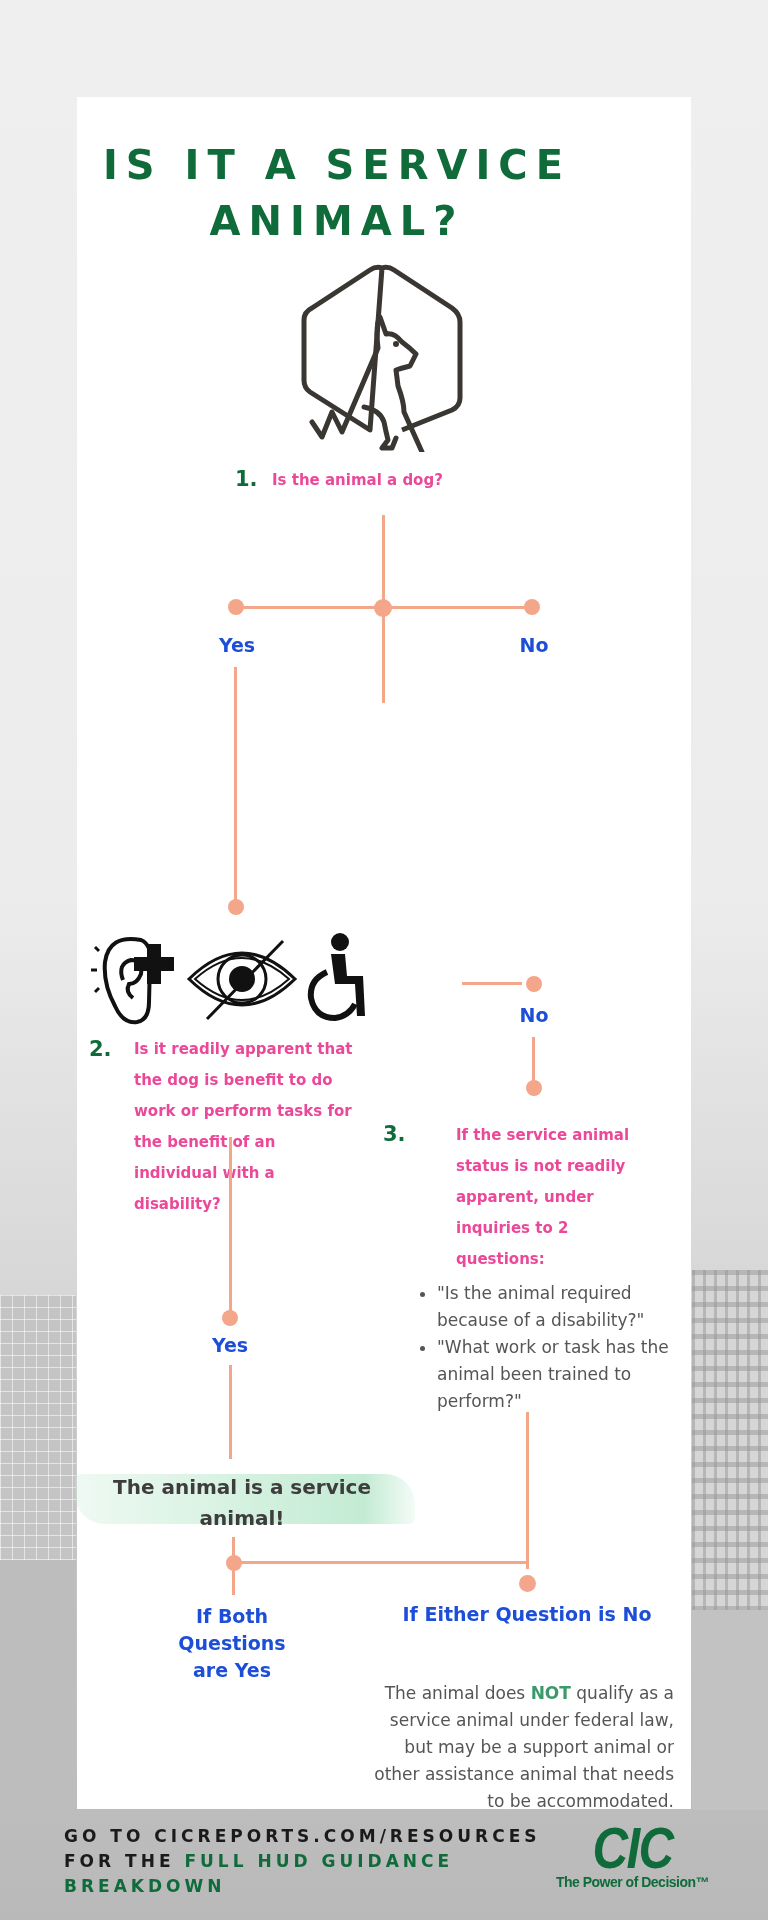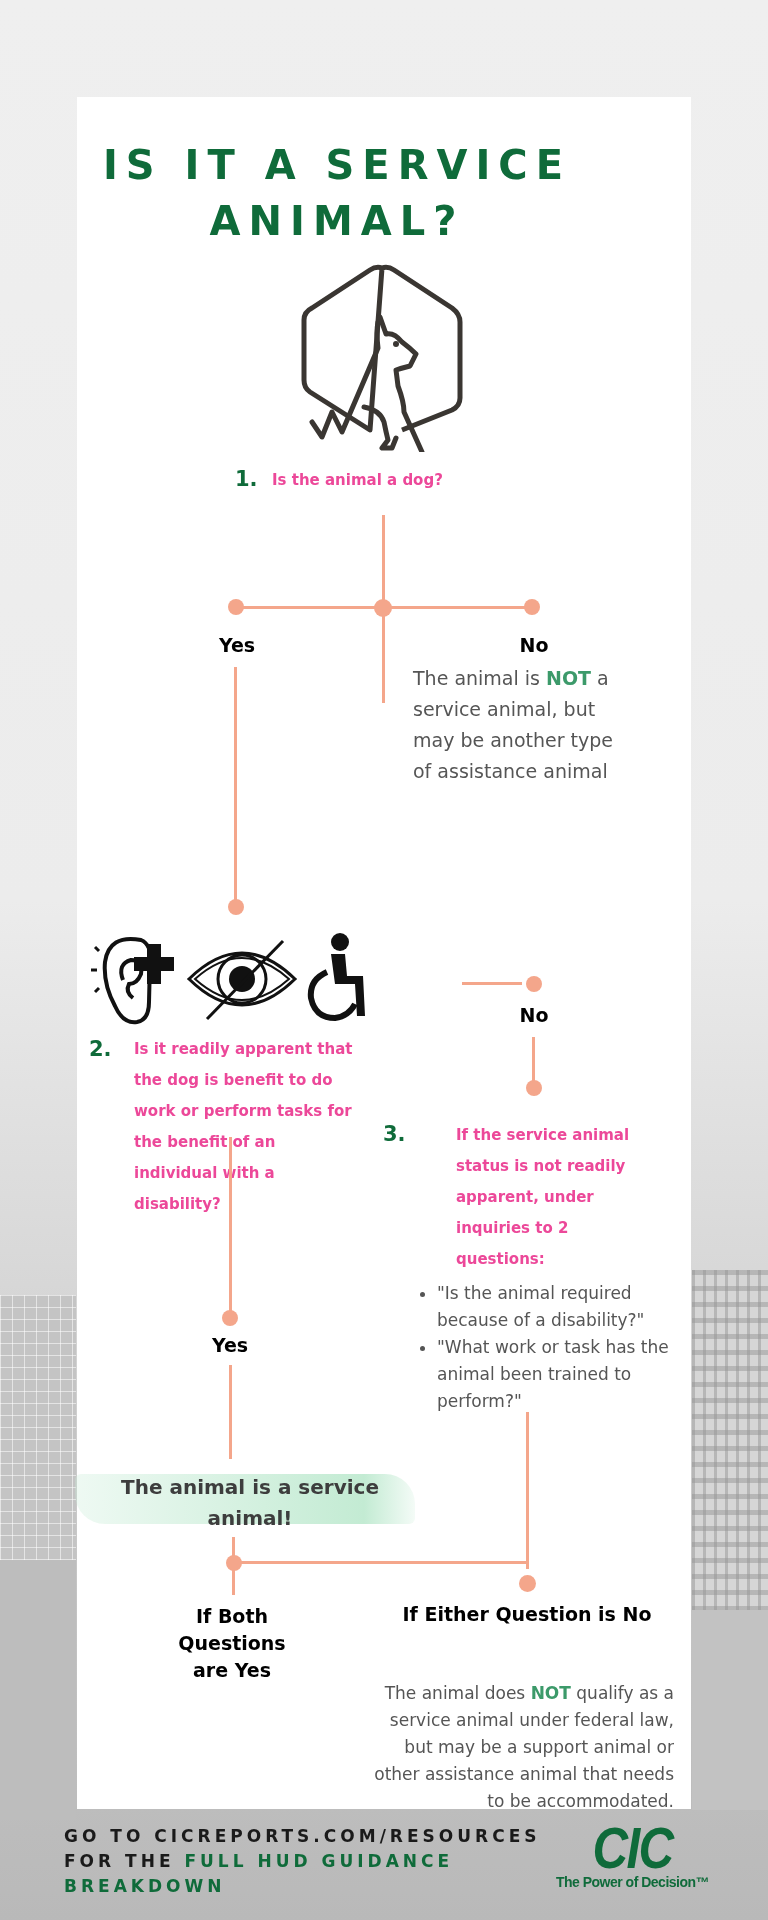--- a/index.html
+++ b/index.html
@@ -30,21 +30,21 @@
   .abs { position: absolute; }
   .title {
     left: 0; width: 520px; top: 40px; text-align: center;
     color: #0f6b3a; font-weight: bold; font-size: 40px; letter-spacing: 8px; line-height: 56px;
     font-family: "DejaVu Sans", sans-serif;
   }
   .green { color: #0f6b3a; }
   .lightgreen { color: #3c9a6a; }
   .q-num { font-weight: bold; color: #0f6b3a; font-size: 21px; }
   .q-text { font-weight: bold; color: #ec4899; font-size: 15px; line-height: 31px; }
-  .label { font-weight: bold; color: #000000; font-size: 19px; text-align: center; }
+  .label { font-weight: bold; color: #1d4ed8; font-size: 19px; text-align: center; }
   .body-text { color: #555555; font-size: 19px; line-height: 31px; }
   .small-text { color: #555555; font-size: 17px; line-height: 27px; }
   .line-h { position: absolute; height: 3px; background: #f4a68b; }
   .line-v { position: absolute; width: 3px; background: #f4a68b; }
   .dot { position: absolute; width: 16px; height: 16px; border-radius: 50%; background: #f4a68b; }
   .brush {
     position: absolute; left: -2px; top: 1377px; width: 340px; height: 50px;
     background: linear-gradient(to right, rgba(200,236,215,0.3), rgba(180,230,200,0.8) 85%, rgba(200,236,215,0.2));
     border-radius: 6px 30px 6px 30px;
   }
@@ -96,26 +96,20 @@
 
   <div class="line-v" style="left:305px;top:418px;height:188px;"></div>
   <div class="line-h" style="left:158px;top:509px;width:300px;"></div>
   <div class="dot" style="left:151px;top:502px;"></div>
   <div class="dot" style="left:297px;top:502px;width:18px;height:18px;"></div>
   <div class="dot" style="left:447px;top:502px;"></div>
 
   <div class="abs label" style="left:135px;top:537px;width:50px;">Yes</div>
   <div class="abs label" style="left:432px;top:537px;width:50px;">No</div>
 
-  <div class="abs body-text" style="left:336px;top:566px;width:260px;">
-    <span>The animal is </span><span class="lightgreen" style="font-weight:bold;">NOT</span><span> a</span><br>
-    <span>service animal, but</span><br>
-    <span>may be another type</span><br>
-    <span>of assistance animal</span>
-  </div>
 
   <div class="line-v" style="left:157px;top:570px;height:238px;"></div>
   <div class="dot" style="left:151px;top:802px;"></div>
 
   <div class="abs" style="left:12px;top:835px;width:95px;height:96px;">
     <svg width="95" height="96" viewBox="0 0 95 96">
       <line x1="6" y1="15" x2="10" y2="19" stroke="#111" stroke-width="3"></line>
       <line x1="2" y1="38" x2="8" y2="38" stroke="#111" stroke-width="3"></line>
       <line x1="6" y1="60" x2="10" y2="56" stroke="#111" stroke-width="3"></line>
       <path d="M52 8 Q20 2 16 30 Q14 52 26 74 Q34 92 48 90 Q60 88 60 70 Q60 50 62 30 Q62 12 52 8 Z" fill="none" stroke="#111" stroke-width="4"></path>
@@ -173,21 +167,21 @@
   <div class="abs small-text" style="left:342px;top:1183px;width:250px;">
     <ul class="bullets">
       <li>"Is the animal required because of a disability?"</li>
       <li>"What work or task has the animal been trained to perform?"</li>
     </ul>
   </div>
 
   <div class="line-v" style="left:449px;top:1315px;height:157px;"></div>
 
   <div class="brush"></div>
-  <div class="abs" style="left:0;top:1375px;width:330px;text-align:center;font-weight:bold;font-size:20px;line-height:31px;color:#3d3d3d;margin-left:8px;">
+  <div class="abs" style="left:0;top:1375px;width:330px;text-align:center;font-weight:bold;font-size:20px;line-height:31px;color:#3d3d3d;">
     <div>The animal is a service</div>
     <div>animal!</div>
   </div>
 
   <div class="line-v" style="left:155px;top:1440px;height:58px;"></div>
   <div class="line-h" style="left:158px;top:1464px;width:294px;"></div>
   <div class="dot" style="left:149px;top:1458px;"></div>
   <div class="dot" style="left:442px;top:1478px;width:17px;height:17px;"></div>
 
   <div class="abs label" style="left:70px;top:1506px;width:170px;line-height:27px;">

